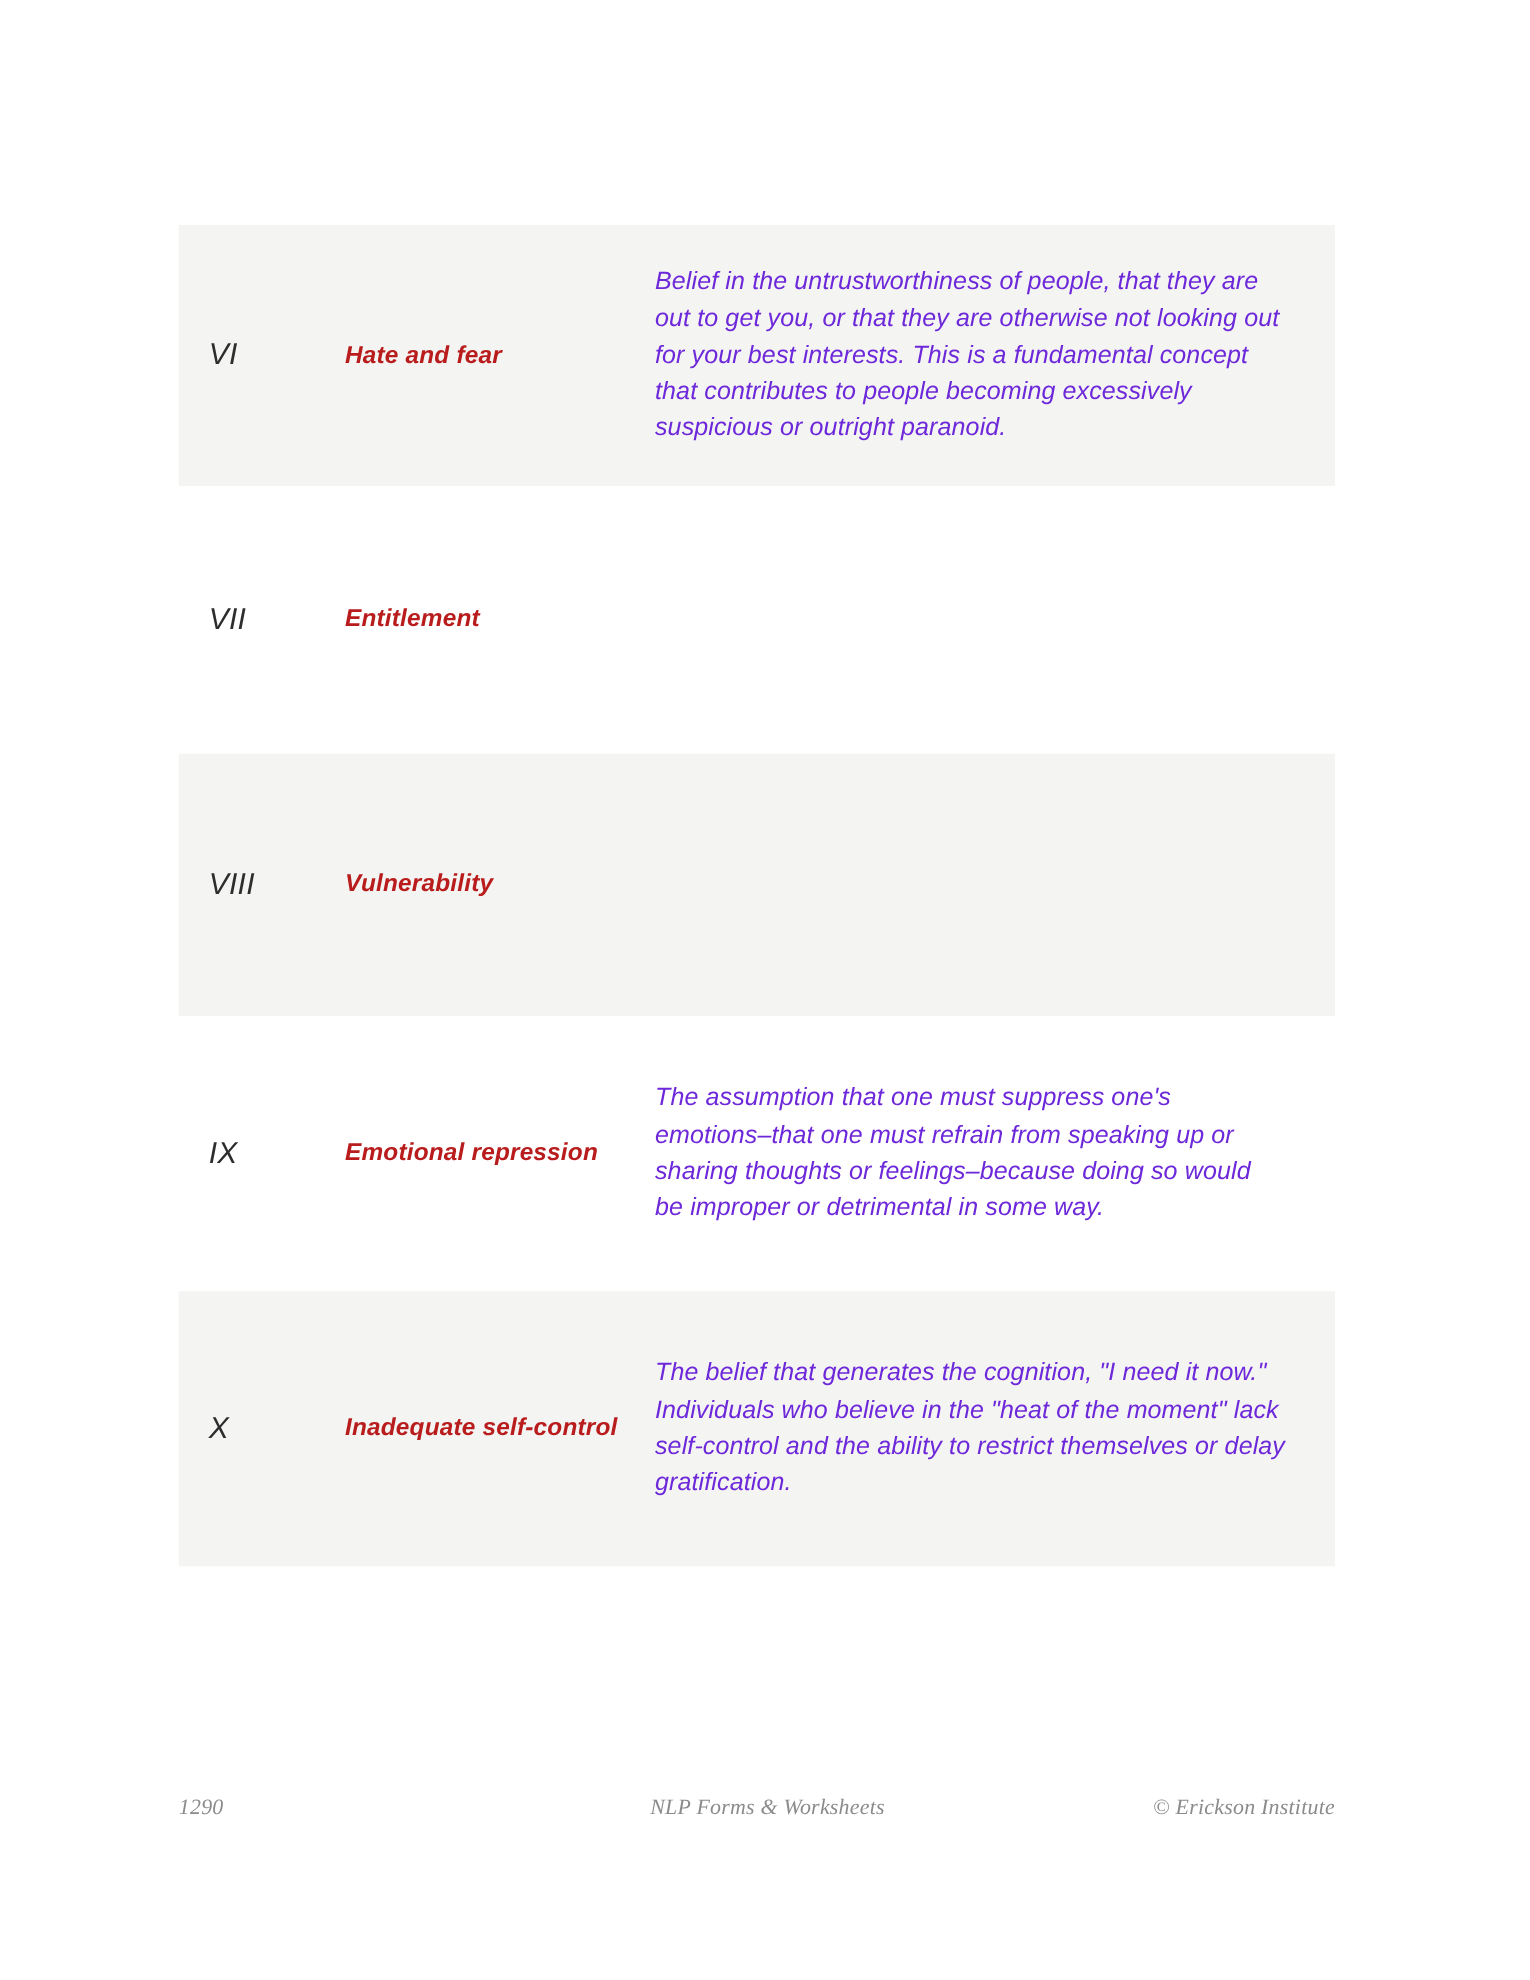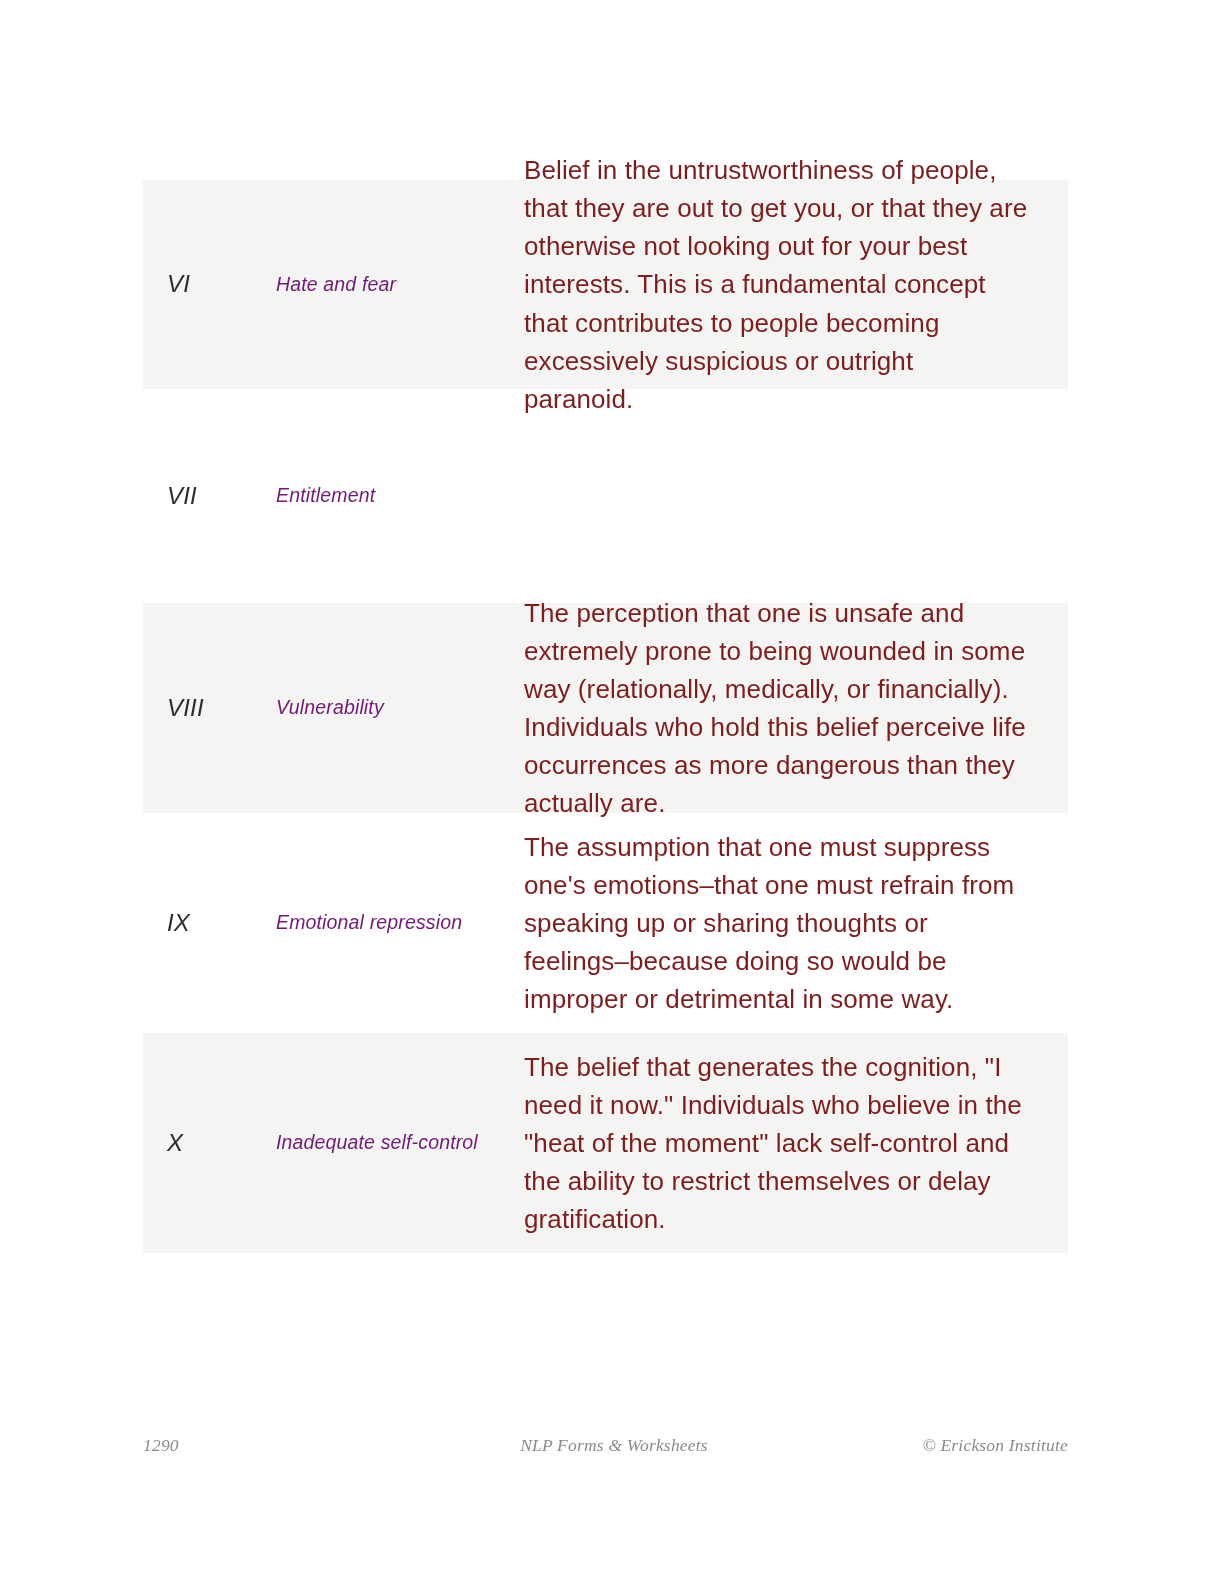--- a/index.html
+++ b/index.html
@@ -51,31 +51,33 @@
     line-height: 1.45;
   }
 
   .cell-label {
     flex: 0 0 248px;
     box-sizing: border-box;
     padding-right: 18px;
     font-style: italic;
     font-size: 19.5px;
     letter-spacing: 0.15px;
-    color: #701a75;
+    color: #b91c1c;
     line-height: 1.5;
+    font-weight: bold;
   }
 
   .cell-desc {
     flex: 1 1 auto;
     box-sizing: border-box;
     padding-right: 40px;
-    font-size: 26px;
+    font-style: italic;
+    font-size: 20px;
     letter-spacing: 0.1px;
-    color: #7f1d1d;
+    color: #6d28d9;
     line-height: 1.465;
   }
 
   
   .row-h-209 { height: 209px; }
   .row-h-214 { height: 214px; }
   .row-h-210 { height: 210px; }
   .row-h-220 { height: 220px; }
 
   
@@ -124,21 +126,20 @@
     </div>
 
     <div class="row row-h-214">
       <div class="cell-numeral">VII</div>
       <div class="cell-label">Entitlement</div>
     </div>
 
     <div class="row shaded row-h-210">
       <div class="cell-numeral">VIII</div>
       <div class="cell-label">Vulnerability</div>
-      <div class="cell-desc">The perception that one is unsafe and extremely prone to being wounded in some way (relationally, medically, or financially). Individuals who hold this belief perceive life occurrences as more dangerous than they actually are.</div>
     </div>
 
     <div class="row row-h-220">
       <div class="cell-numeral">IX</div>
       <div class="cell-label">Emotional repression</div>
       <div class="cell-desc">The assumption that one must suppress one's emotions–that one must refrain from speaking up or sharing thoughts or feelings–because doing so would be improper or detrimental in some way.</div>
     </div>
 
     <div class="row shaded row-h-220">
       <div class="cell-numeral">X</div>

